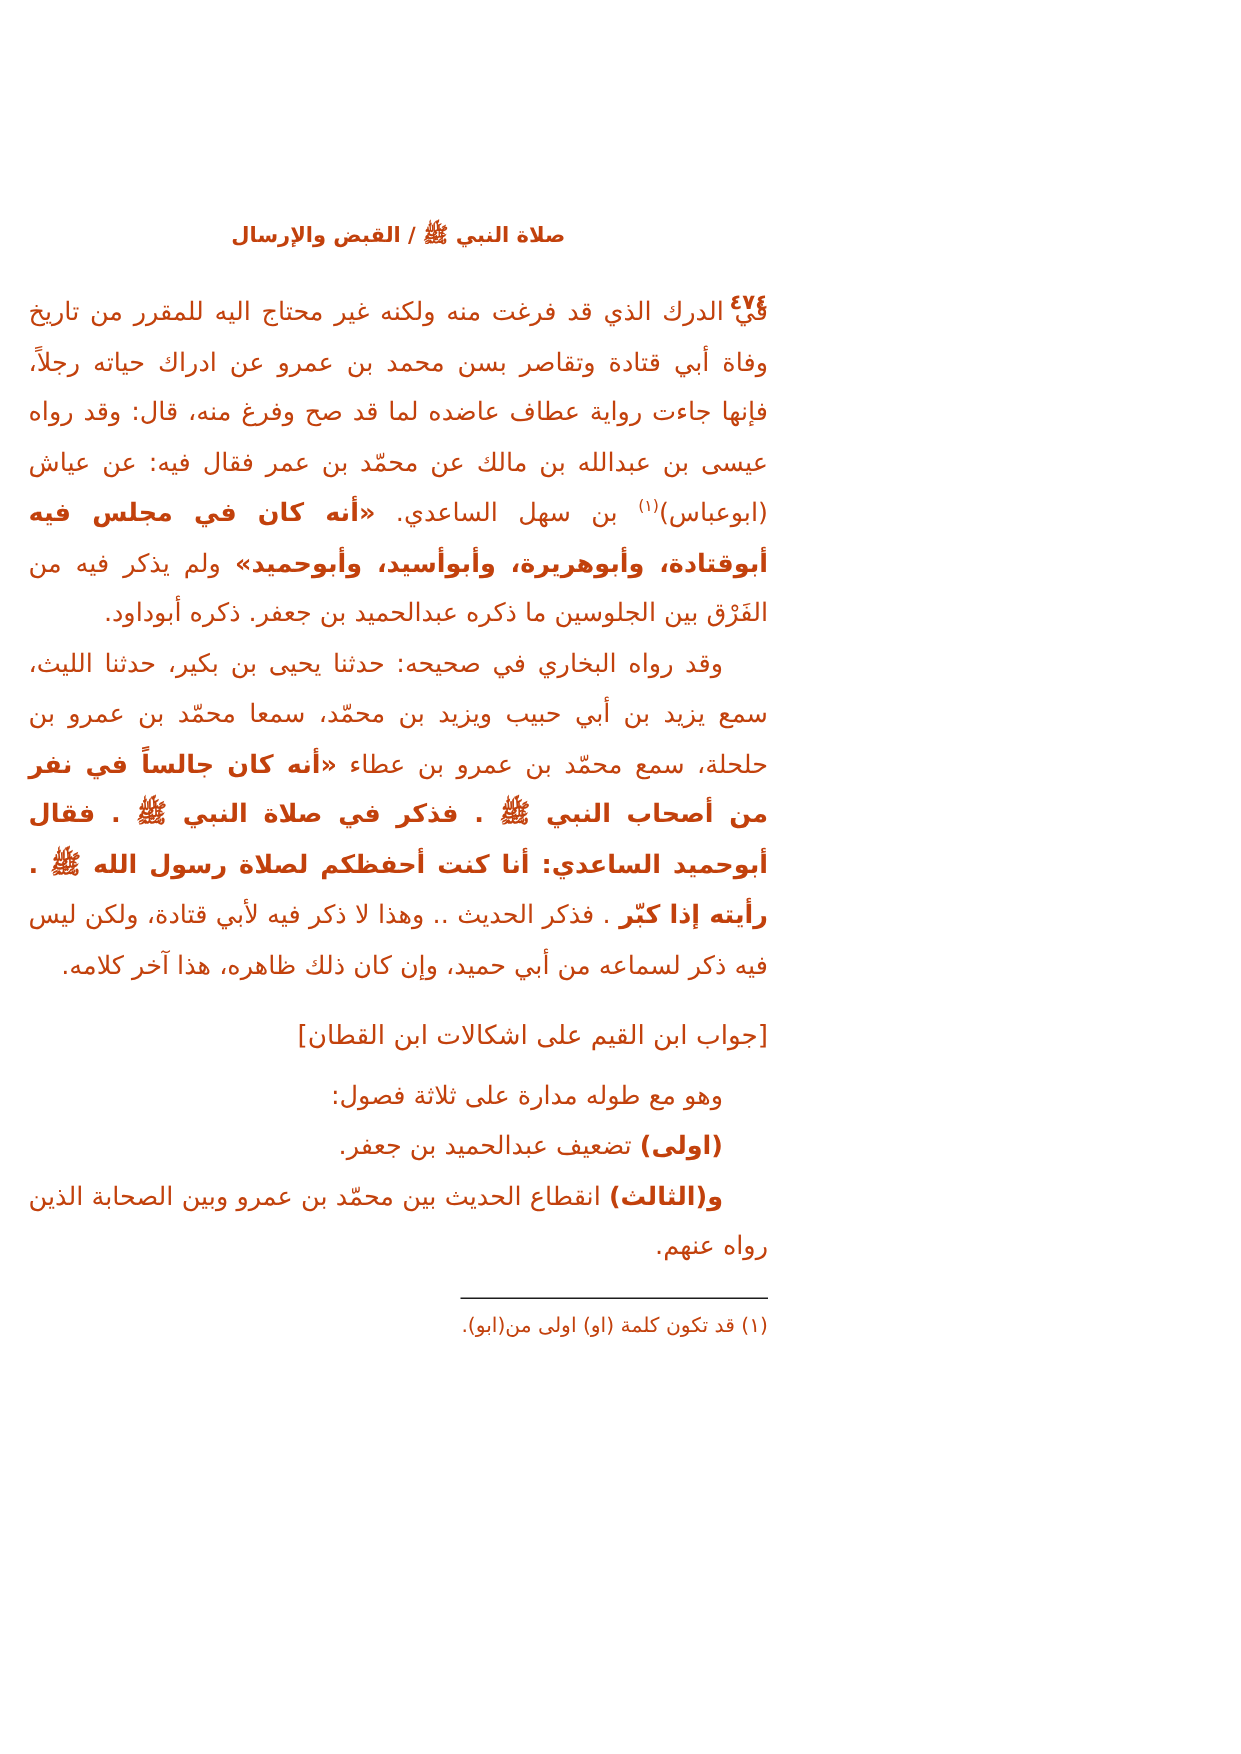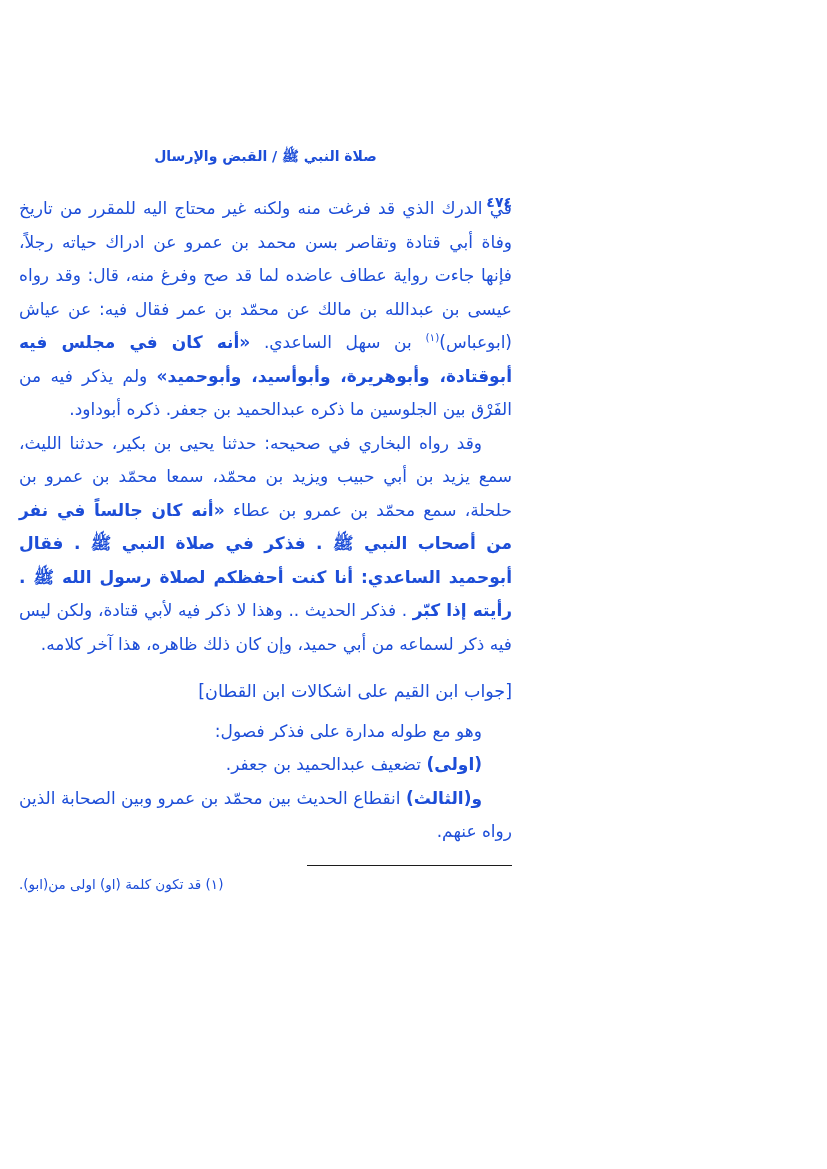--- a/index.html
+++ b/index.html
@@ -7,21 +7,21 @@
     padding: 0;
     background: #ffffff;
   }
   .page {
     position: relative;
     width: 679px;
     height: 1169px;
     background: #ffffff;
     direction: rtl;
     font-family: "DejaVu Sans", sans-serif;
-    color: #1d4ed8;
+    color: #c2410c;
     overflow: hidden;
   }
   .content {
     position: absolute;
     top: 146px;
     right: 167px;
     width: 493px;
   }
   
   .page-header {
@@ -77,21 +77,21 @@
     line-height: 22px;
   }
   .fn-rule {
     width: 205px;
     height: 0;
     border-top: 1.5px solid #1c1c1c;
     margin-bottom: 7px;
   }
   .fn-text {
     margin: 0;
-    text-align: left;
+    text-align: right;
   }
 </style>
 </head>
 <body>
 
 <div class="page">
   <div class="content">
 
     <header class="page-header">
       <span class="running-title">صلاة النبي ﷺ / القبض والإرسال</span>
@@ -99,21 +99,21 @@
     </header>
 
     <main class="page-body">
 
       <p class="para no-indent"><span>في الدرك الذي قد فرغت منه ولكنه غير محتاج اليه للمقرر من تاريخ وفاة أبي قتادة وتقاصر بسن محمد بن عمرو عن ادراك حياته رجلاً، فإنها جاءت رواية عطاف عاضده لما قد صح وفرغ منه، قال: وقد رواه عيسى بن عبدالله بن مالك عن محمّد بن عمر فقال فيه: عن عياش (ابوعباس)</span><sup class="fn-ref">(١)</sup><span> بن سهل الساعدي. </span><b>«أنه كان في مجلس فيه أبوقتادة، وأبوهريرة، وأبوأسيد، وأبوحميد»</b><span> ولم يذكر فيه من الفَرْق بين الجلوسين ما ذكره عبدالحميد بن جعفر. ذكره أبوداود.</span></p>
 
       <p class="para indent"><span>وقد رواه البخاري في صحيحه: حدثنا يحيى بن بكير، حدثنا الليث، سمع يزيد بن أبي حبيب ويزيد بن محمّد، سمعا محمّد بن عمرو بن حلحلة، سمع محمّد بن عمرو بن عطاء </span><b>«أنه كان جالساً في نفر من أصحاب النبي ﷺ . فذكر في صلاة النبي ﷺ . فقال أبوحميد الساعدي: أنا كنت أحفظكم لصلاة رسول الله ﷺ . رأيته إذا كبّر</b><span> . فذكر الحديث .. وهذا لا ذكر فيه لأبي قتادة، ولكن ليس فيه ذكر لسماعه من أبي حميد، وإن كان ذلك ظاهره، هذا آخر كلامه.</span></p>
 
       <h2 class="section-heading">[جواب ابن القيم على اشكالات ابن القطان]</h2>
 
-      <p class="para indent">وهو مع طوله مدارة على فذكر فصول:</p>
+      <p class="para indent">وهو مع طوله مدارة على ثلاثة فصول:</p>
 
       <p class="para indent"><b>(اولى)</b><span> تضعيف عبدالحميد بن جعفر.</span></p>
 
 
       <p class="para indent"><b>و(الثالث)</b><span> انقطاع الحديث بين محمّد بن عمرو وبين الصحابة الذين رواه عنهم.</span></p>
 
 
     </main>
 
     <footer class="footnotes">

